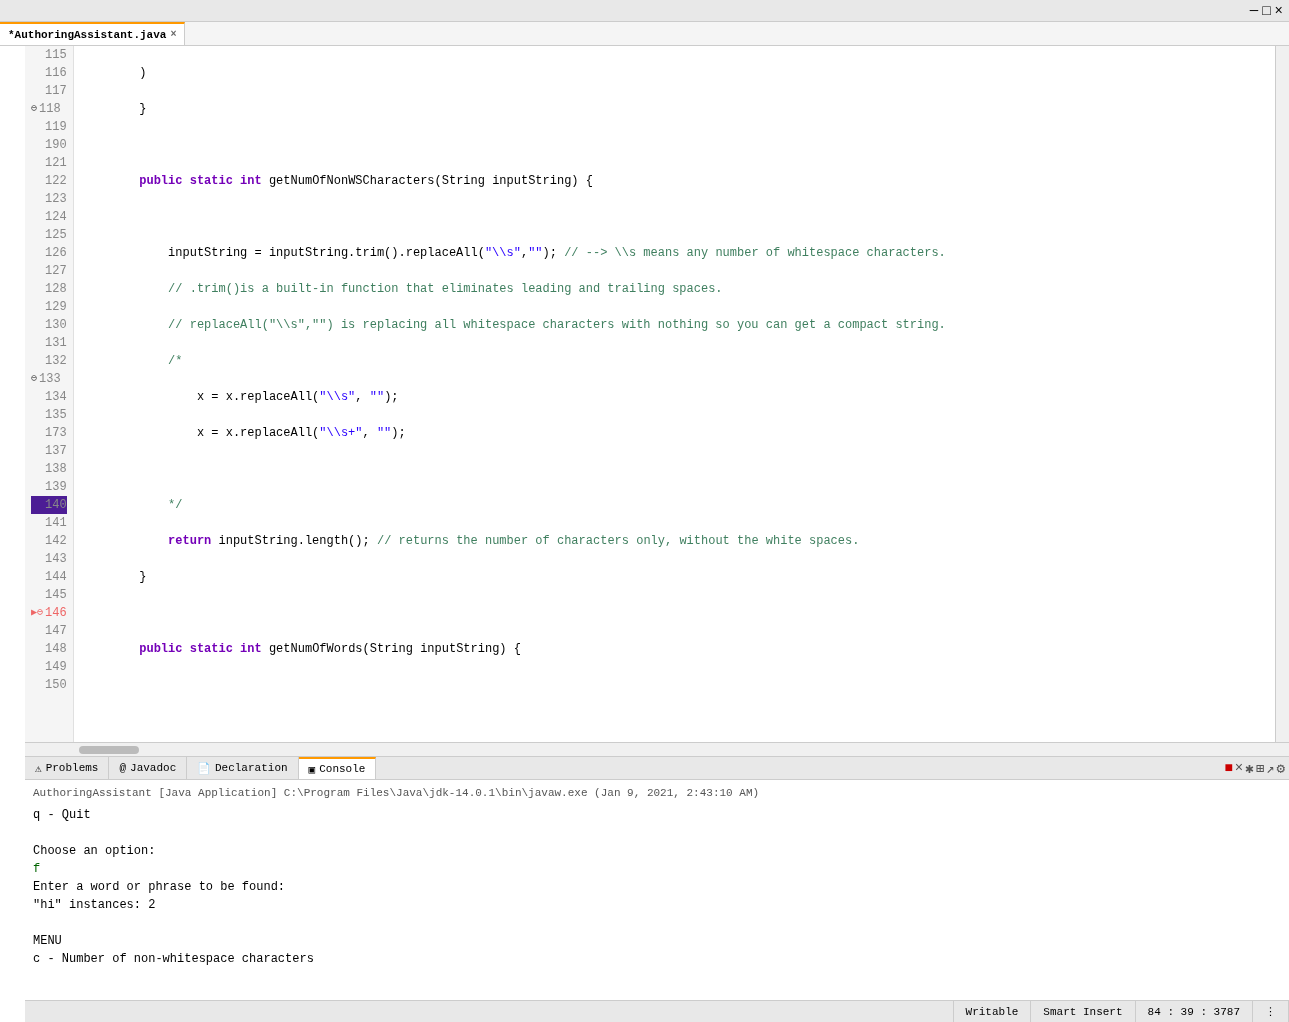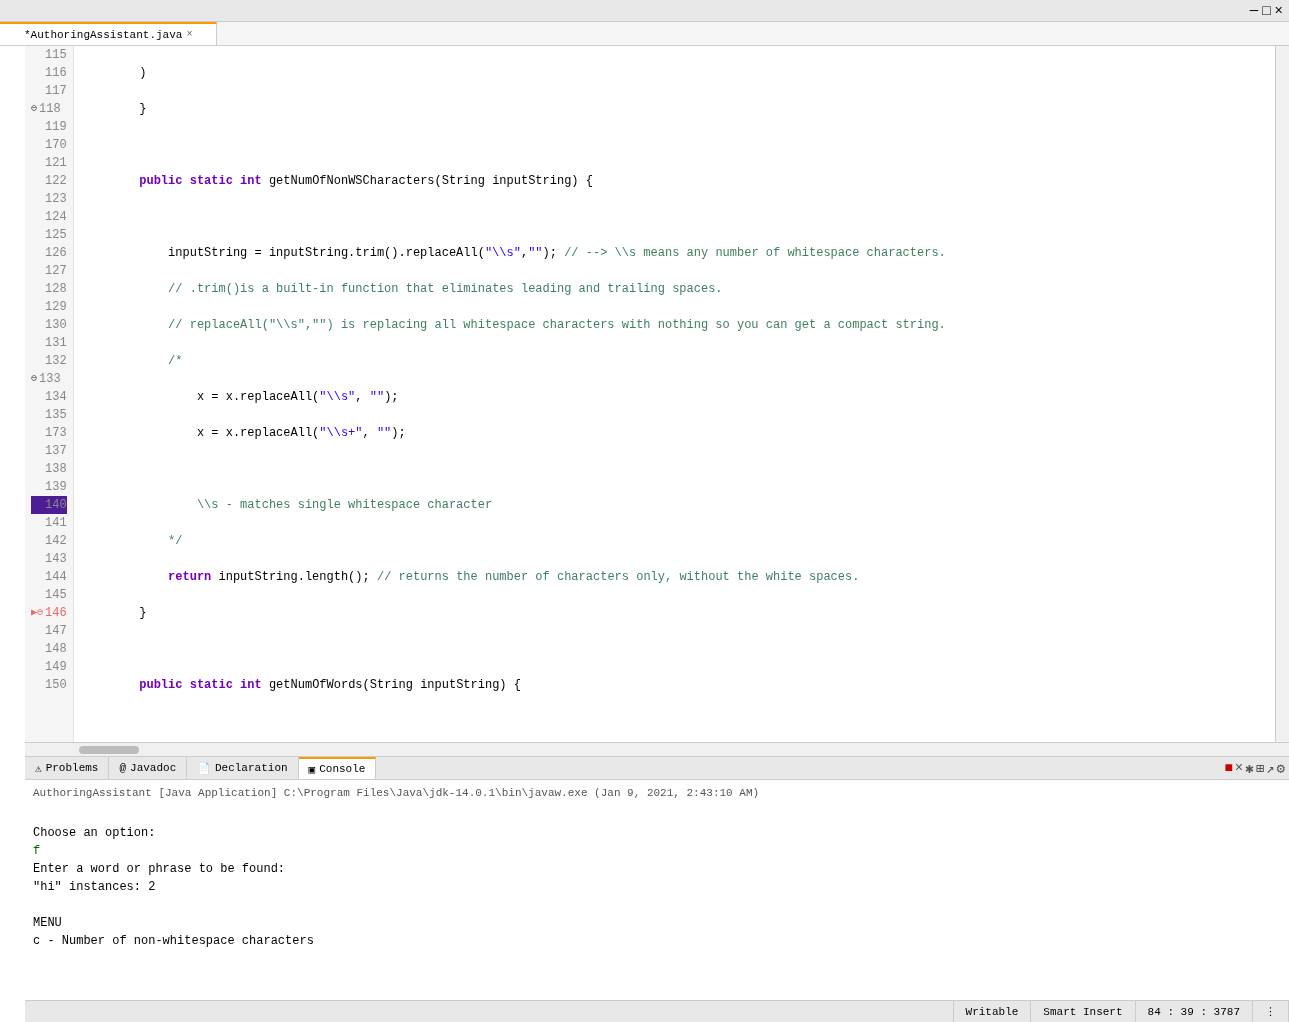--- a/index.html
+++ b/index.html
@@ -6,21 +6,21 @@
     body { font-family: 'Courier New', Courier, monospace; font-size: 12px; background: #fff; color: #000; display: flex; flex-direction: column; height: 1022px; width: 1289px; overflow: hidden; }
 
     
     #top-bar { background: #e8e8e8; border-bottom: 1px solid #ccc; padding: 2px 6px; display: flex; align-items: center; justify-content: space-between; height: 22px; }
     #top-bar-left { display: flex; align-items: center; gap: 4px; font-size: 11px; }
     #top-bar-right { display: flex; align-items: center; gap: 4px; }
     #top-bar-right span { font-size: 14px; cursor: pointer; }
 
     
     #editor-tab-bar { background: #f5f5f5; border-bottom: 1px solid #ccc; display: flex; align-items: stretch; height: 24px; }
-    .editor-tab { display: flex; align-items: center; padding: 0 24px; gap: 4px; font-size: 11px; border-right: 1px solid #ccc; background: #fff; border-top: 2px solid #f90; cursor: pointer; }
+    .editor-tab { display: flex; align-items: center; padding: 0 8px; gap: 4px; font-size: 11px; border-right: 1px solid #ccc; background: #fff; border-top: 2px solid #f90; cursor: pointer; font-weight: bold; }
     .editor-tab span.close { font-size: 10px; color: #666; }
 
     
     #editor-area { flex: 1; display: flex; flex-direction: column; overflow: hidden; padding-left: 25px; }
     #code-container { flex: 1; display: flex; overflow: hidden; background: #fff; }
     #line-numbers { background: #f5f5f5; border-right: 1px solid #e0e0e0; padding: 0 6px; text-align: right; color: #888; font-size: 12px; line-height: 18px; user-select: none; min-width: 48px; overflow: hidden; }
     #code-content { flex: 1; overflow: auto; padding: 0 8px; line-height: 18px; font-size: 12px; white-space: pre; }
 
     
     #vertical-scrollbar { width: 14px; background: #f0f0f0; border-left: 1px solid #ccc; }
@@ -72,21 +72,21 @@
 </div>
 
 <div id="editor-area">
   <div id="code-container">
     <div id="line-numbers">
       <div style="line-height:18px">115</div>
       <div style="line-height:18px">116</div>
       <div style="line-height:18px">117</div>
       <div style="line-height:18px; display:flex; align-items:center; gap:2px"><span style="color:#555; font-size:10px">⊖</span>118</div>
       <div style="line-height:18px">119</div>
-      <div style="line-height:18px">170</div>
+      <div style="line-height:18px">190</div>
       <div style="line-height:18px">121</div>
       <div style="line-height:18px">122</div>
       <div style="line-height:18px">123</div>
       <div style="line-height:18px">124</div>
       <div style="line-height:18px">125</div>
       <div style="line-height:18px">126</div>
       <div style="line-height:18px">127</div>
       <div style="line-height:18px">128</div>
       <div style="line-height:18px">129</div>
       <div style="line-height:18px">130</div>
@@ -117,21 +117,20 @@
 <div style="line-height:18px"> </div>
 <div style="line-height:18px">        <span class="kw">public</span> <span class="kw">static</span> <span class="kw">int</span> getNumOfNonWSCharacters(String inputString) {</div>
 <div style="line-height:18px"> </div>
 <div style="line-height:18px">            inputString = inputString.trim().replaceAll(<span class="str">"\\s"</span>,<span class="str">""</span>); <span class="cm">// --&gt; \\s means any number of whitespace characters.</span></div>
 <div style="line-height:18px">            <span class="cm">// .trim()is a built-in function that eliminates leading and trailing spaces.</span></div>
 <div style="line-height:18px">            <span class="cm">// replaceAll("\\s","") is replacing all whitespace characters with nothing so you can get a compact string.</span></div>
 <div style="line-height:18px">            <span class="cm">/*</span></div>
 <div style="line-height:18px">                x = x.replaceAll(<span class="str">"\\s"</span>, <span class="str">""</span>);</div>
 <div style="line-height:18px">                x = x.replaceAll(<span class="str">"\\s+"</span>, <span class="str">""</span>);</div>
 <div style="line-height:18px"> </div>
-<div style="line-height:18px">                <span class="cm">\\s - matches single whitespace character</span></div>
 <div style="line-height:18px">            <span class="cm">*/</span></div>
 <div style="line-height:18px">            <span class="kw">return</span> inputString.length(); <span class="cm">// returns the number of characters only, without the white spaces.</span></div>
 <div style="line-height:18px">        }</div>
 <div style="line-height:18px"> </div>
 <div style="line-height:18px">        <span class="kw">public</span> <span class="kw">static</span> <span class="kw">int</span> getNumOfWords(String inputString) {</div>
 
 
 
 
 
@@ -177,20 +176,21 @@
       <span title="Close">×</span>
       <span title="Pin">✱</span>
       <span title="Arrange">⊞</span>
       <span title="Pop out">↗</span>
       <span title="Settings">⚙</span>
     </div>
   </div>
 
   <div id="console-area">
     <div id="console-path">AuthoringAssistant [Java Application] C:\Program Files\Java\jdk-14.0.1\bin\javaw.exe (Jan 9, 2021, 2:43:10 AM)</div>
+    <div>q - Quit</div>
     <div>&nbsp;</div>
     <div>Choose an option:</div>
     <div class="console-green">f</div>
     <div>Enter a word or phrase to be found:</div>
     <div>"hi" instances: 2</div>
     <div>&nbsp;</div>
     <div>MENU</div>
     <div>c - Number of non-whitespace characters</div>
   </div>
 

